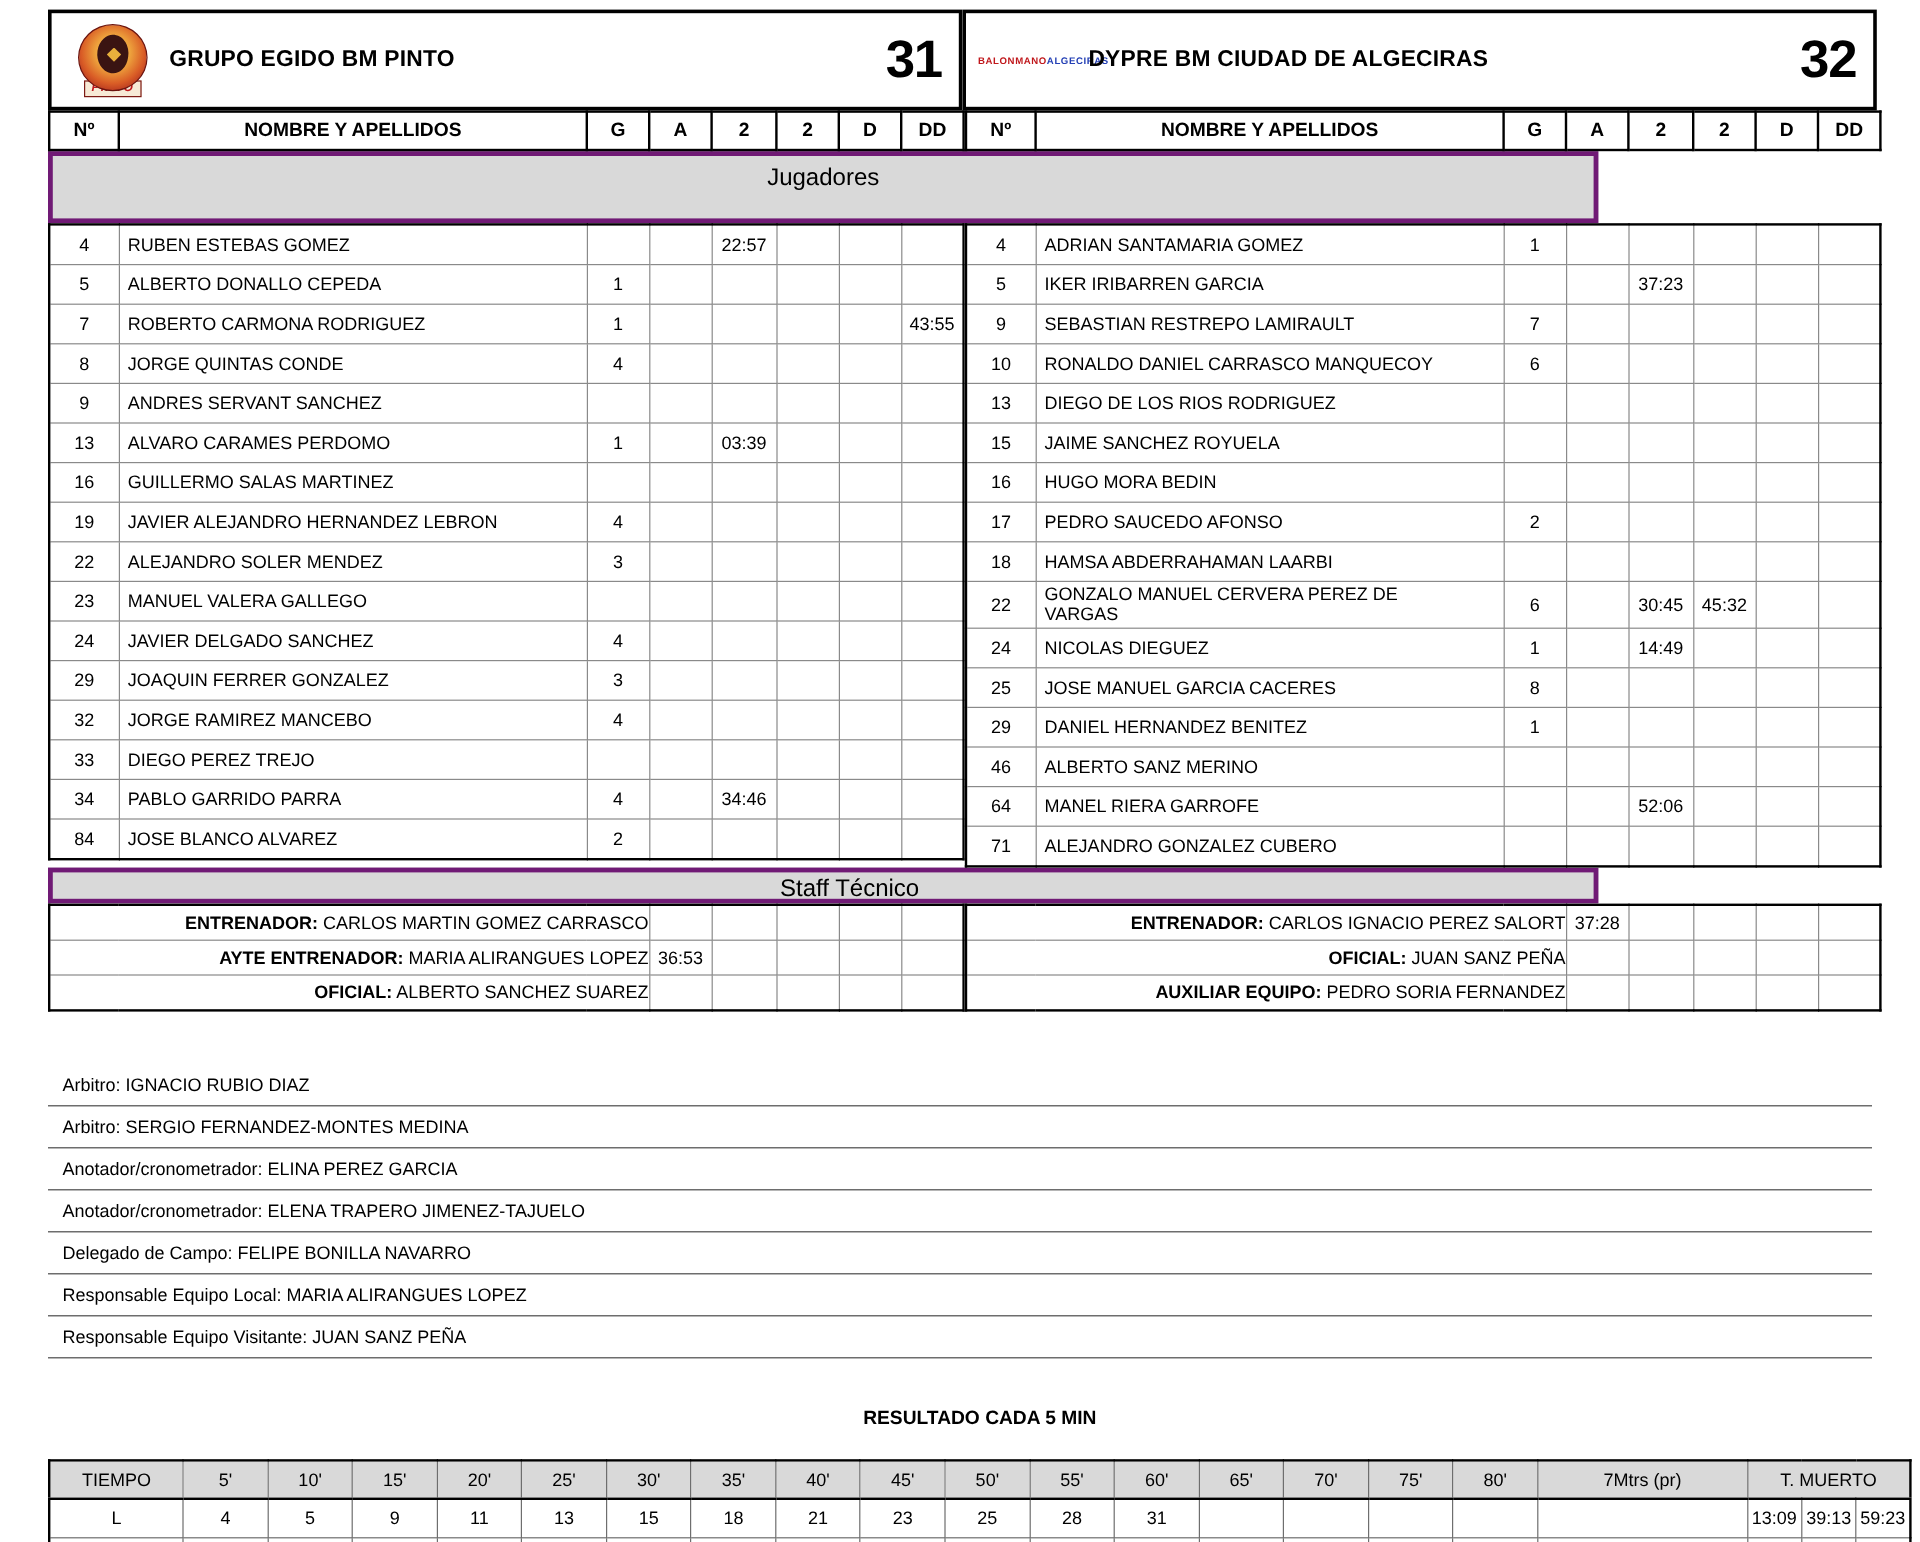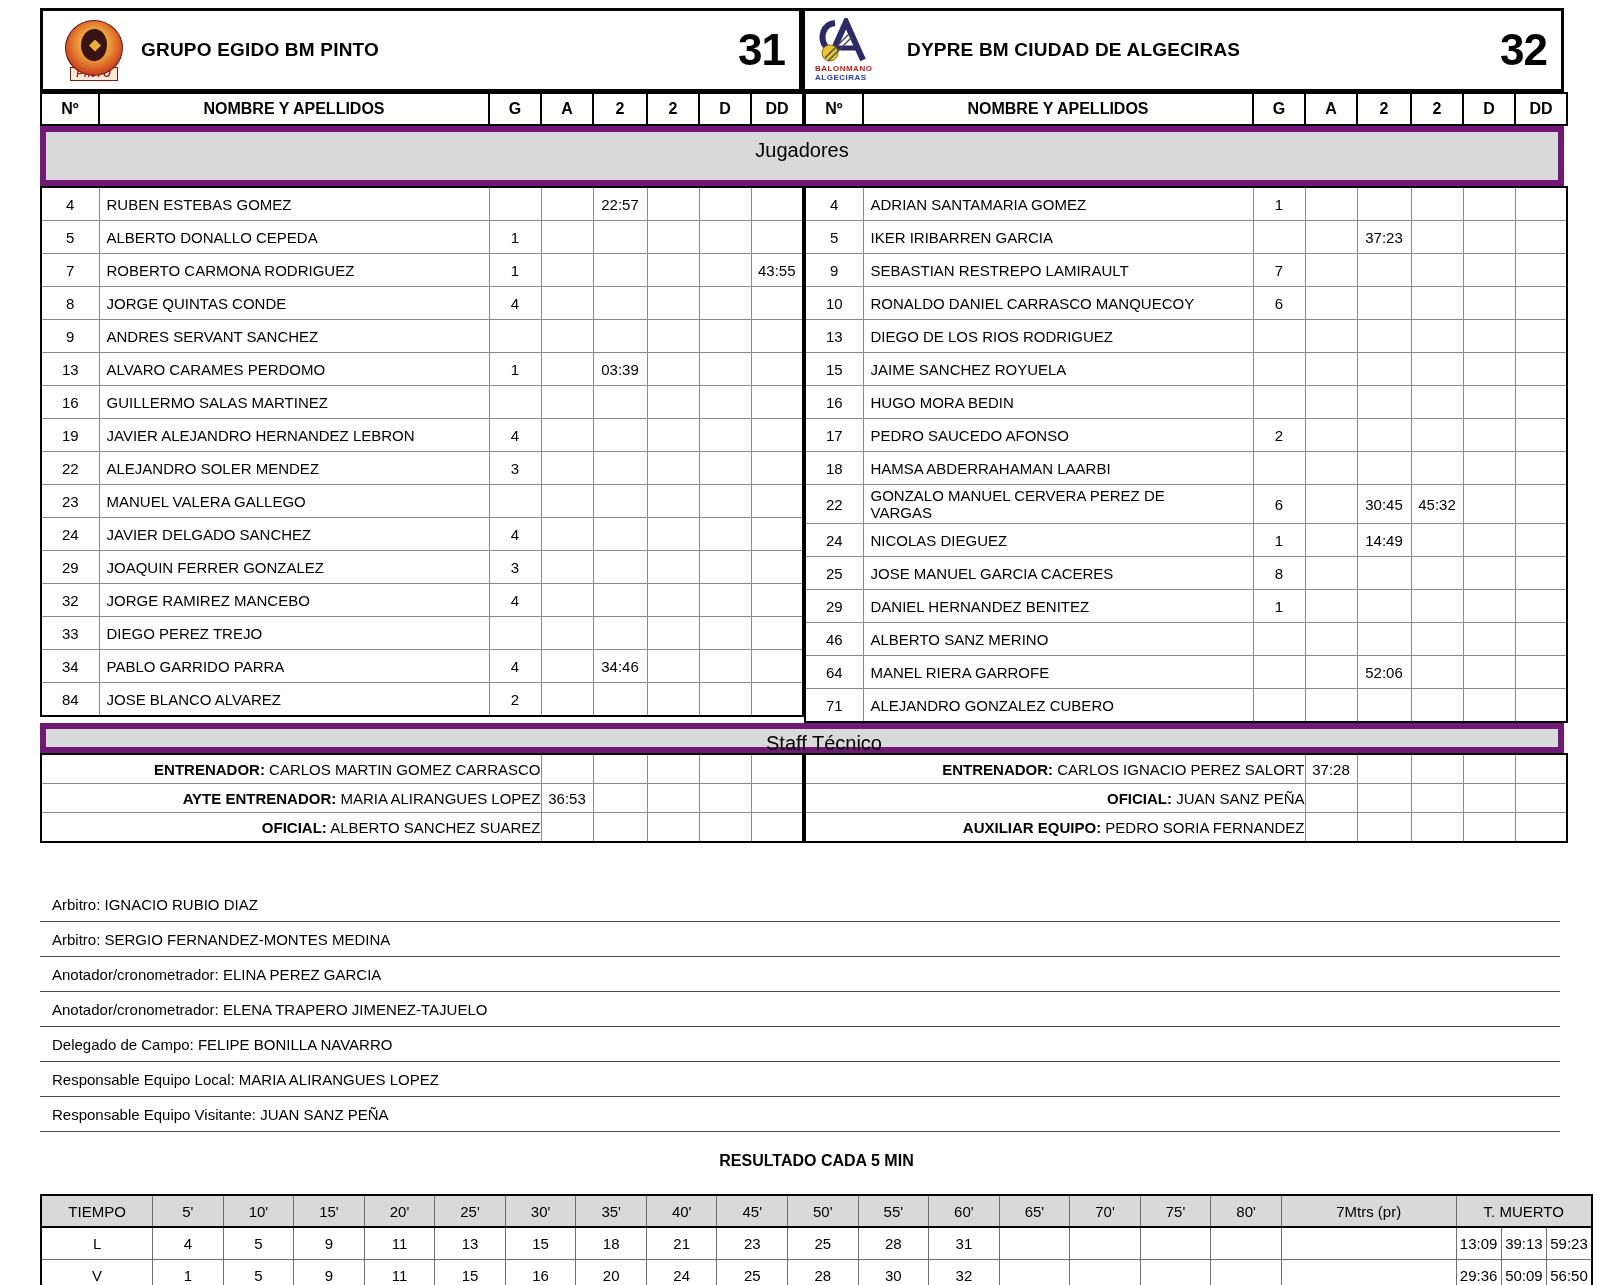--- a/index.html
+++ b/index.html
@@ -21,50 +21,50 @@
   .lp-ring{width:56px;height:54px;border-radius:50%;position:relative;border:1px solid #6b140f;
     background:radial-gradient(circle at 50% 42%, #f6d06a 0%, #eda13c 35%, #d95c26 62%, #a8281e 85%, #7c1a14 100%);}
   .lp-ring::before{content:"";position:absolute;left:15px;top:8px;width:26px;height:32px;
     background:#3a1412;border-radius:48% 52% 46% 54%;transform:rotate(8deg);}
   .lp-ring::after{content:"";position:absolute;left:23px;top:19px;width:12px;height:12px;
     background:#e8b13c;clip-path:polygon(50% 0,100% 50%,50% 100%,0 50%);}
   .lp-banner{margin-top:-9px;background:#f7ead6;border:1px solid #7c1a14;color:#c0181c;
     font-weight:bold;font-style:italic;font-size:10px;line-height:12px;padding:0 5px;letter-spacing:1px;}
 
   
-  .logo-alg{width:88px;display:flex;flex-direction:column;margin:0 4px 0 10px;}
+  .logo-alg{width:88px;display:flex;align-items:center;margin:0 4px 0 10px;}
   .la-line1{font-size:8px;font-weight:bold;color:#c0181c;line-height:9px;letter-spacing:.5px;}
   .la-line2{font-size:8px;font-weight:bold;color:#2440b5;line-height:9px;letter-spacing:.5px;}
 
   
   table{border-spacing:0;padding-left:40px;}
   .cols-header{border-collapse:collapse;table-layout:fixed;width:762px;}
   .cols-header th{border:2px solid #000;height:30px;padding:0;background:#fff;
     font-size:16px;font-weight:bold;text-align:center;overflow:hidden;}
 
   
-  .band{width:1524px;box-sizing:border-box;border:6px solid #701a75;background:#d9d9d9;text-align:center;}
+  .band{width:1292px;box-sizing:border-box;border:4px solid #701a75;background:#d9d9d9;text-align:center;}
   .band-jug{height:60px;padding-top:6px;}
   .band-jug .big{font-size:20px;line-height:24px;}
   .band-jug .small{font-size:11px;line-height:13px;color:#111;}
   .band-staff{height:30px;line-height:28px;font-size:20px;padding-left:44px;}
 
   
   .pt{border-collapse:collapse;table-layout:fixed;width:762px;border:2px solid #000;background:#fff;}
   .pt td{border:1px solid #8a8a8a;height:28px;padding:0;font-size:15px;text-align:center;overflow:hidden;}
   .pt td.name{text-align:left;padding:2px 4px 2px 7px;white-space:pre-line;line-height:17px;}
   .pt td.stafflabel{text-align:right;padding-left:7px;margin-top:45px;}
   .pt td.stafflabel .b{font-weight:bold;}
 
   
   .officials{margin-top:44px;width:1520px;}
   .off-line{font-size:15px;padding:9px 0 8px 12px;border-bottom:1px solid #4a4a4a;}
 
   
-  .res-title{margin-top:20px;text-align:center;font-size:16px;font-weight:bold;width:1553px;}
+  .res-title{margin-top:42px;text-align:center;font-size:16px;font-weight:bold;width:1553px;}
   .res{border-collapse:collapse;table-layout:fixed;width:1553px;border:2px solid #000;margin-top:24px;background:#fff;}
   .res th{background:#d9d9d9;border:1px solid #6e6e6e;border-bottom:2px solid #000;
     height:30px;font-size:15px;font-weight:normal;padding:0;overflow:hidden;}
   .res td{border:1px solid #6e6e6e;height:31px;font-size:15px;text-align:center;padding:0;overflow:hidden;}
   .c-time{width:95px;} .c-int{width:60px;} .c-7m{width:150px;} .c-tm{width:116px;}
 </style>
 </head>
 <body>
 
 <div class="sheet">

